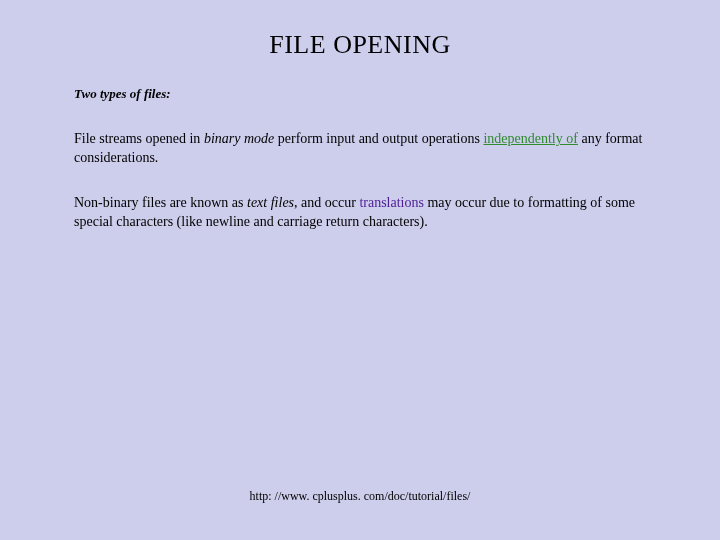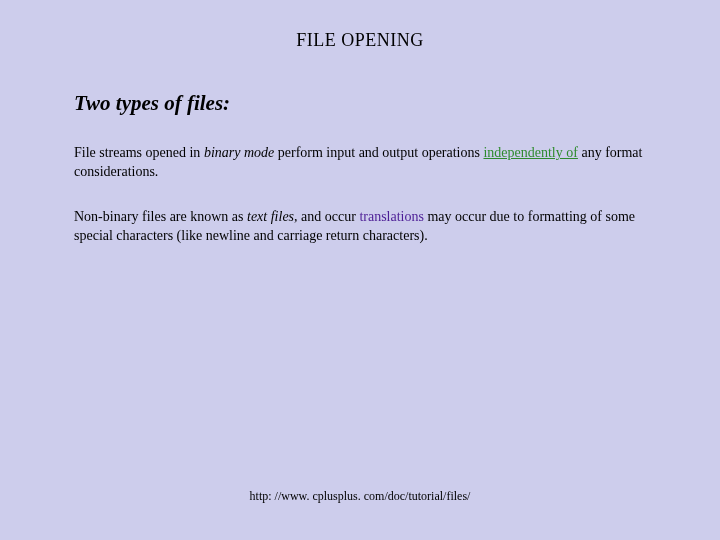--- a/index.html
+++ b/index.html
@@ -11,29 +11,29 @@
     position: relative;
   }
   .slide {
     width: 720px;
     height: 540px;
     position: relative;
     padding: 30px 74px 0 74px;
   }
   .title {
     text-align: center;
-    font-size: 18px;
+    font-size: 26px;
     font-weight: normal;
     letter-spacing: 0.5px;
-    margin-bottom: 40px;
+    margin-bottom: 26px;
   }
   .subhead {
     font-style: italic;
     font-weight: bold;
-    font-size: 21px;
+    font-size: 13px;
     margin-bottom: 28px;
   }
   .para {
     font-size: 14px;
     line-height: 1.35;
     margin-bottom: 26px;
     max-width: 575px;
   }
   .para .italic { font-style: italic; }
   .para .green {

